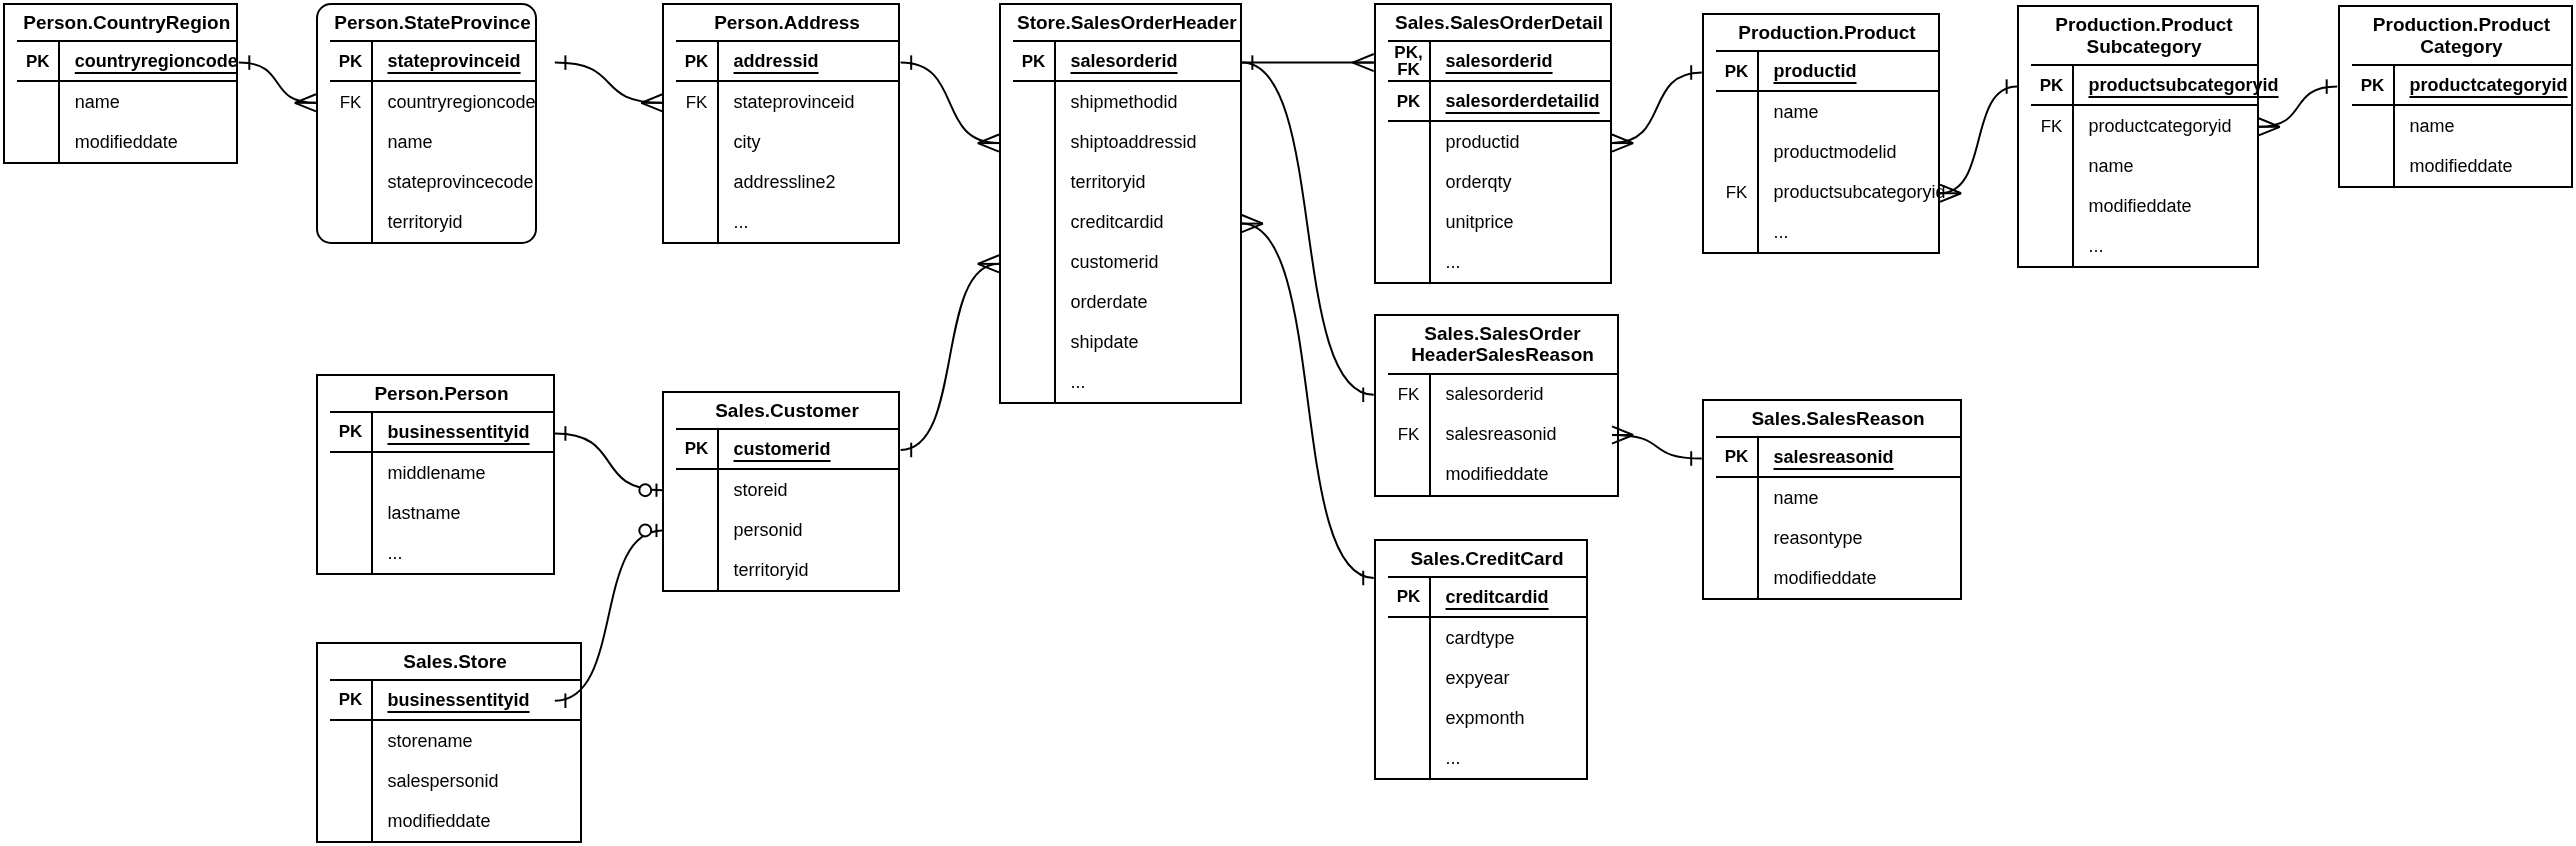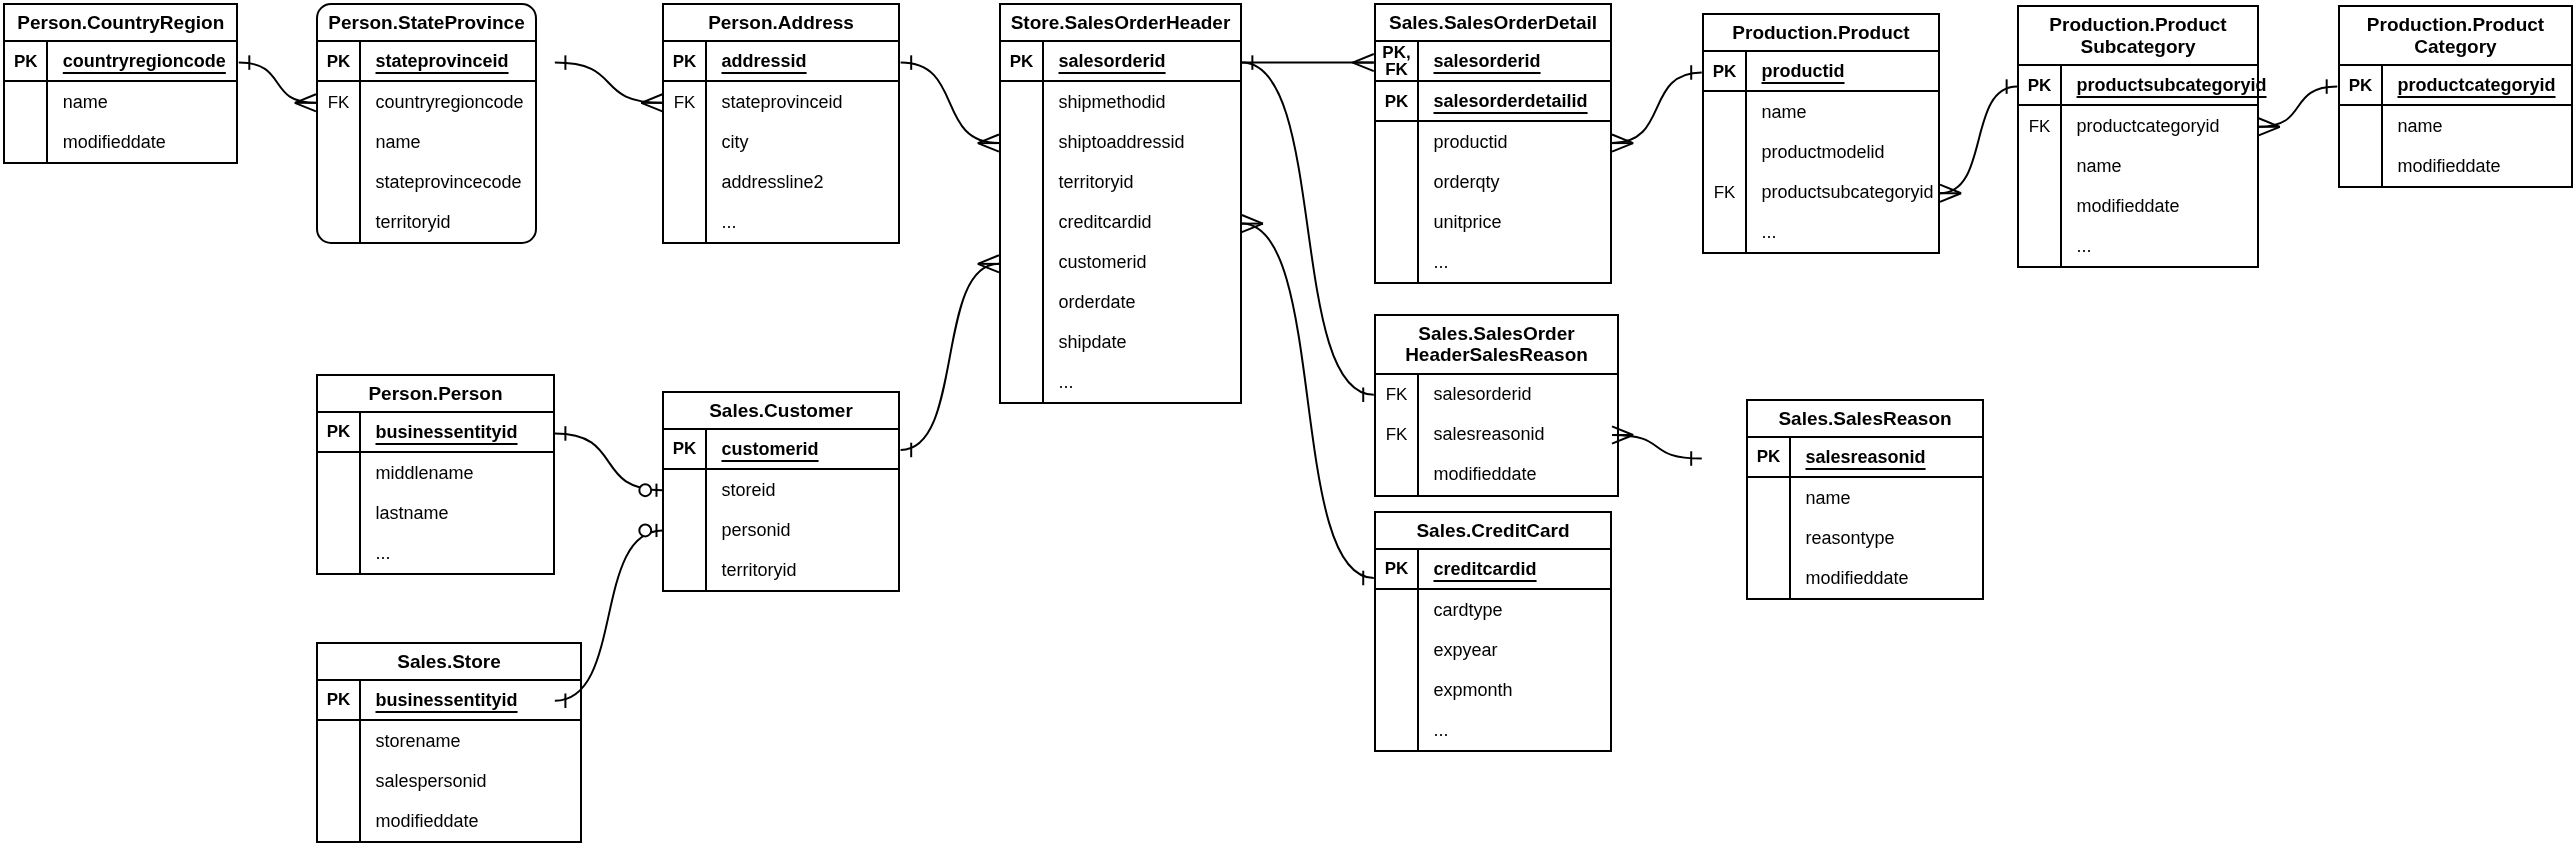--- a/index.html
+++ b/index.html
@@ -1,17 +1,17 @@
 <!DOCTYPE html>
 <html style="font-size:10.6px"><head>
 <meta charset="utf-8">
 <style>
   html,body{margin:0;padding:0;background:#ffffff;font-family:"Liberation Sans",sans-serif;}
   #canvas{position:relative;background:#ffffff;}
-  .er-table{position:absolute;background:#ffffff;border:2px solid #000;box-sizing:border-box;}
+  .er-table{position:absolute;background:#ffffff;border:2px solid #000;box-sizing:border-box;padding-left:12px;}
   .er-title{font-weight:bold;font-size:19px;line-height:1.15;text-align:center;
             padding:6.6px 4px;border-bottom:2px solid #000;white-space:pre-line;}
   .er-row{display:flex;align-items:stretch;box-sizing:border-box;}
   .er-row .key{flex:0 0 41px;border-right:2px solid #000;display:flex;align-items:center;
                justify-content:center;font-size:17px;white-space:pre-line;text-align:center;line-height:1.02;}
   .er-row .nm{display:flex;align-items:center;padding-left:14.5px;font-size:18px;}
   .key-row{height:40px;border-bottom:2px solid #000;}
   .key-row .key{font-weight:bold;}
   .key-row .nm{font-weight:bold;text-decoration:underline;text-decoration-thickness:2px;text-underline-offset:4.6px;}
   .body-row{height:40px;}
@@ -279,40 +279,40 @@
       </div>
       <div class="er-row body-row">
         <span class="key">FK</span>
         <span class="nm">salesreasonid</span>
       </div>
       <div class="er-row body-row">
         <span class="key"></span>
         <span class="nm">modifieddate</span>
       </div>
     </div>
-    <div class="er-table" style="left: 1702px; top: 399px; width: 238px; margin-left: 44px;">
+    <div class="er-table" style="left: 1702px; top: 399px; width: 260px;">
       <div class="er-title">Sales.SalesReason</div>
       <div class="er-row key-row">
         <span class="key">PK</span>
         <span class="nm">salesreasonid</span>
       </div>
       <div class="er-row body-row">
         <span class="key"></span>
         <span class="nm">name</span>
       </div>
       <div class="er-row body-row">
         <span class="key"></span>
         <span class="nm">reasontype</span>
       </div>
       <div class="er-row body-row">
         <span class="key"></span>
         <span class="nm">modifieddate</span>
       </div>
     </div>
-    <div class="er-table" style="left: 1374px; top: 511px; width: 238px;">
+    <div class="er-table" style="left: 1374px; top: 539px; width: 214px;">
       <div class="er-title">Sales.CreditCard</div>
       <div class="er-row key-row">
         <span class="key">PK</span>
         <span class="nm">creditcardid</span>
       </div>
       <div class="er-row body-row">
         <span class="key"></span>
         <span class="nm">cardtype</span>
       </div>
       <div class="er-row body-row">

